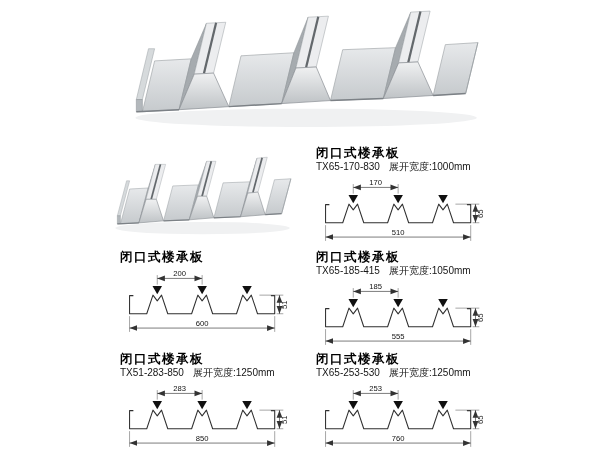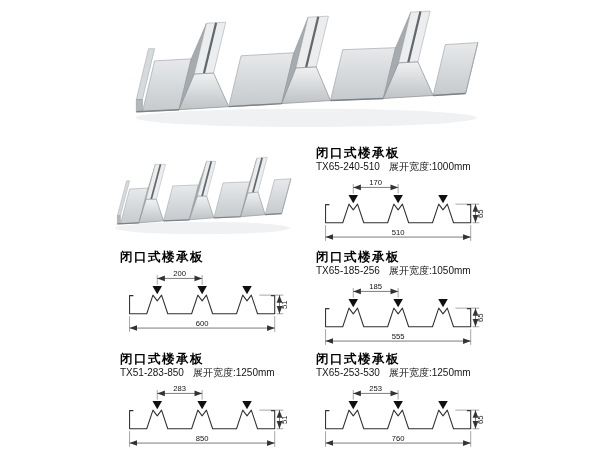--- a/index.html
+++ b/index.html
@@ -114,42 +114,42 @@
         <line x1="144" y1="41.5" x2="153" y2="7.5" stroke="#63686c" stroke-width="1.7"></line>
         <polygon points="132,65 139,42 149,41 156,63" fill="url(#gRib)" stroke="#8b9095" stroke-width="0.6"></polygon>
       </g>
       <path d="M12,72 L33,71 M57,69 L82,68 M106,66 L132,65 M156,63 L172,62" stroke="#7c8186" stroke-width="1.2" fill="none"></path>
       <line x1="172" y1="62" x2="181" y2="28" stroke="#9aa0a4" stroke-width="0.7"></line>
     </svg>
   </div>
 
   <section class="spec" style="left:316px; top:146px;">
     <h3>闭口式楼承板</h3>
-    <p class="model"><span>TX65-240-510</span><span class="note">展开宽度:1000mm</span></p>
+    <p class="model"><span>TX65-170-830</span><span class="note">展开宽度:1000mm</span></p>
     <svg class="diagram" width="170" viewBox="0 0 178 78">
       <use href="#deckProfile"></use>
       <text x="62.5" y="10.5" text-anchor="middle">170</text>
       <text transform="translate(174.5,40.5) rotate(-90)" text-anchor="middle">65</text>
       <text x="86" y="62.5" text-anchor="middle">510</text>
     </svg>
   </section>
 
   <section class="spec" style="left:120px; top:250px;">
     <h3>闭口式楼承板</h3>
     <svg class="diagram" width="170" viewBox="0 0 178 78">
       <use href="#deckProfile"></use>
       <text x="62.5" y="10.5" text-anchor="middle">200</text>
       <text transform="translate(174.5,40.5) rotate(-90)" text-anchor="middle">51</text>
       <text x="86" y="62.5" text-anchor="middle">600</text>
     </svg>
   </section>
 
   <section class="spec" style="left:316px; top:250px;">
     <h3>闭口式楼承板</h3>
-    <p class="model"><span>TX65-185-256</span><span class="note">展开宽度:1050mm</span></p>
+    <p class="model"><span>TX65-185-415</span><span class="note">展开宽度:1050mm</span></p>
     <svg class="diagram" width="170" viewBox="0 0 178 78">
       <use href="#deckProfile"></use>
       <text x="62.5" y="10.5" text-anchor="middle">185</text>
       <text transform="translate(174.5,40.5) rotate(-90)" text-anchor="middle">65</text>
       <text x="86" y="62.5" text-anchor="middle">555</text>
     </svg>
   </section>
 
   <section class="spec" style="left:120px; top:352px;">
     <h3>闭口式楼承板</h3>

